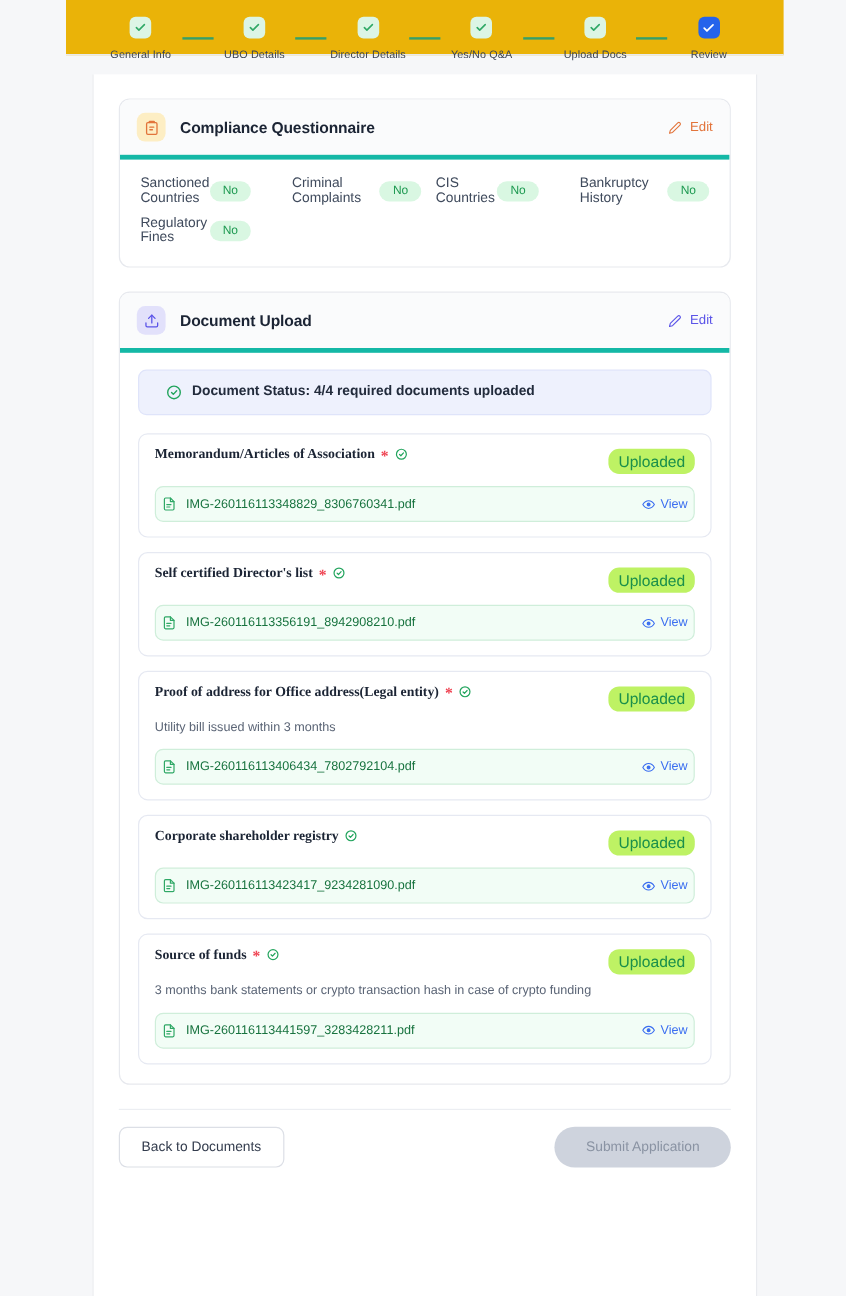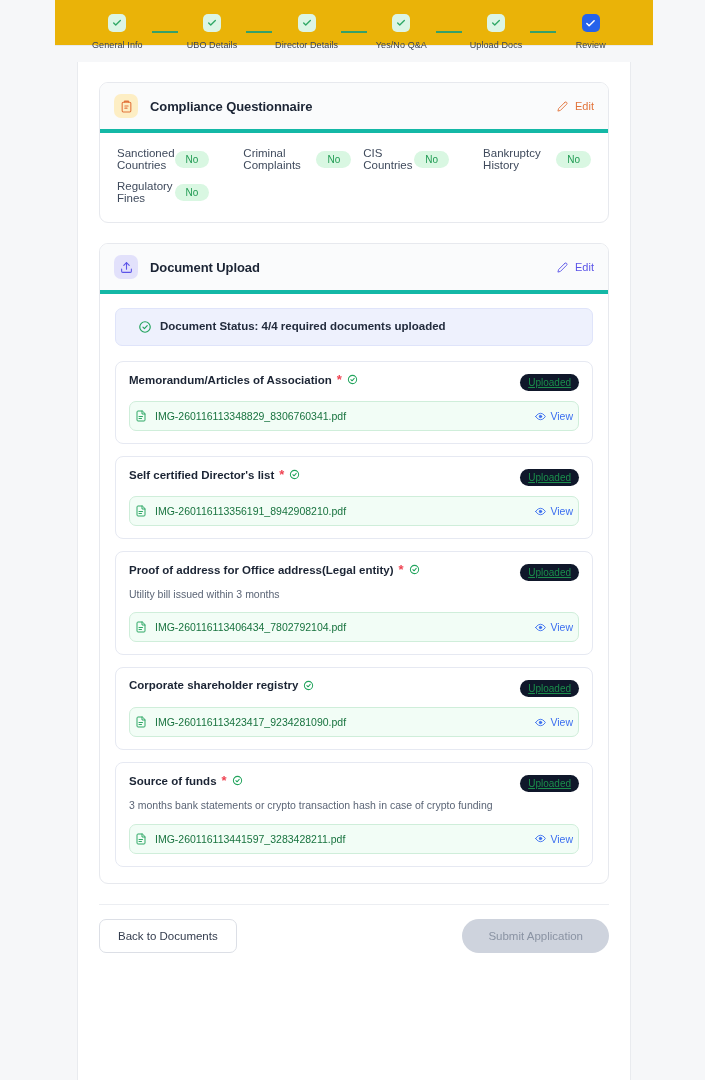--- a/index.html
+++ b/index.html
@@ -105,29 +105,30 @@
   .status-text { font-size: 11.5px; font-weight: bold; color: #222b3c; }
 
   .doc-card {
     border: 1px solid #e6e9f2; border-radius: 8px;
     background: #ffffff; padding: 11px 13px 12px 13px;
     margin-bottom: 12px;
   }
   .doc-card-top { display: flex; align-items: flex-start; }
   .doc-name {
     font-size: 11.5px; font-weight: bold; color: #1b2434;
-    display: flex; align-items: center; gap: 5px; flex-wrap: wrap;
+    display: flex; gap: 5px; flex-wrap: wrap;
     padding-right: 10px;
+    font-family: Liberation Serif, serif;
   }
   .req-star { color: #ef4352; font-size: 13px; line-height: 1; }
   .uploaded-pill {
     margin-left: auto; flex: none;
-    background: #0f172a; color: #1a8f4b;
-    font-size: 10px; padding: 3px 8px; border-radius: 9px;
-    white-space: nowrap; margin-top: 1px; text-decoration: underline;
+    background: #bef264; color: #1a8f4b;
+    font-size: 13px; padding: 3px 8px; border-radius: 9px;
+    white-space: nowrap; margin-top: 1px;
   }
   .doc-desc {
     font-size: 10.5px; color: #5b6576; line-height: 1.55;
     margin-top: 5px; max-width: 400px;
   }
   .file-row {
     display: flex; align-items: center;
     background: #f2fdf6; border: 1px solid #cfeeda;
     border-radius: 7px; padding: 8px 5px; margin-top: 10px;
   }

